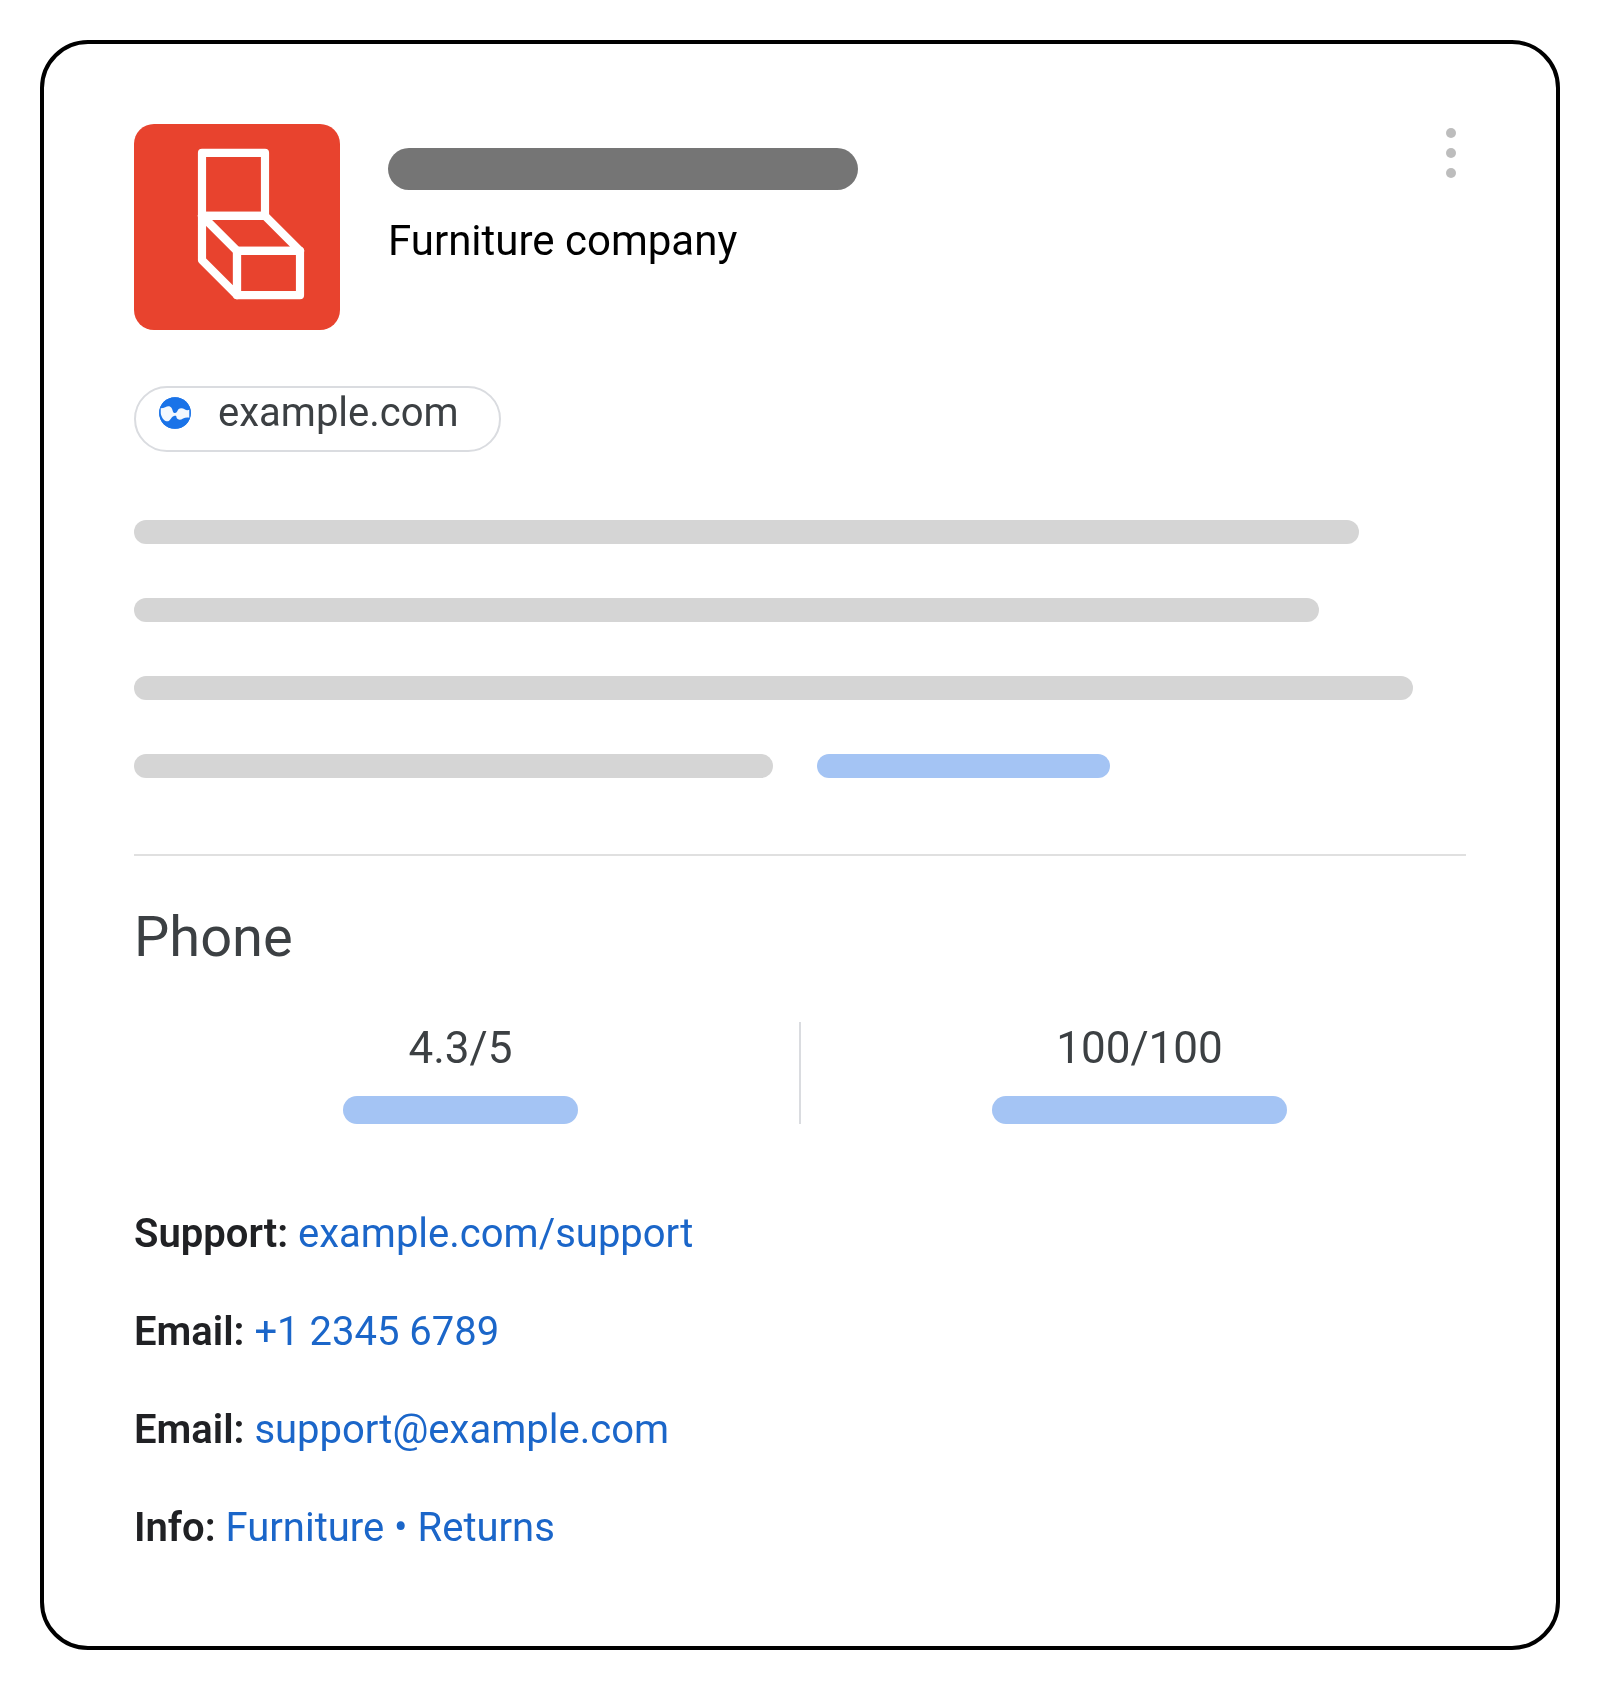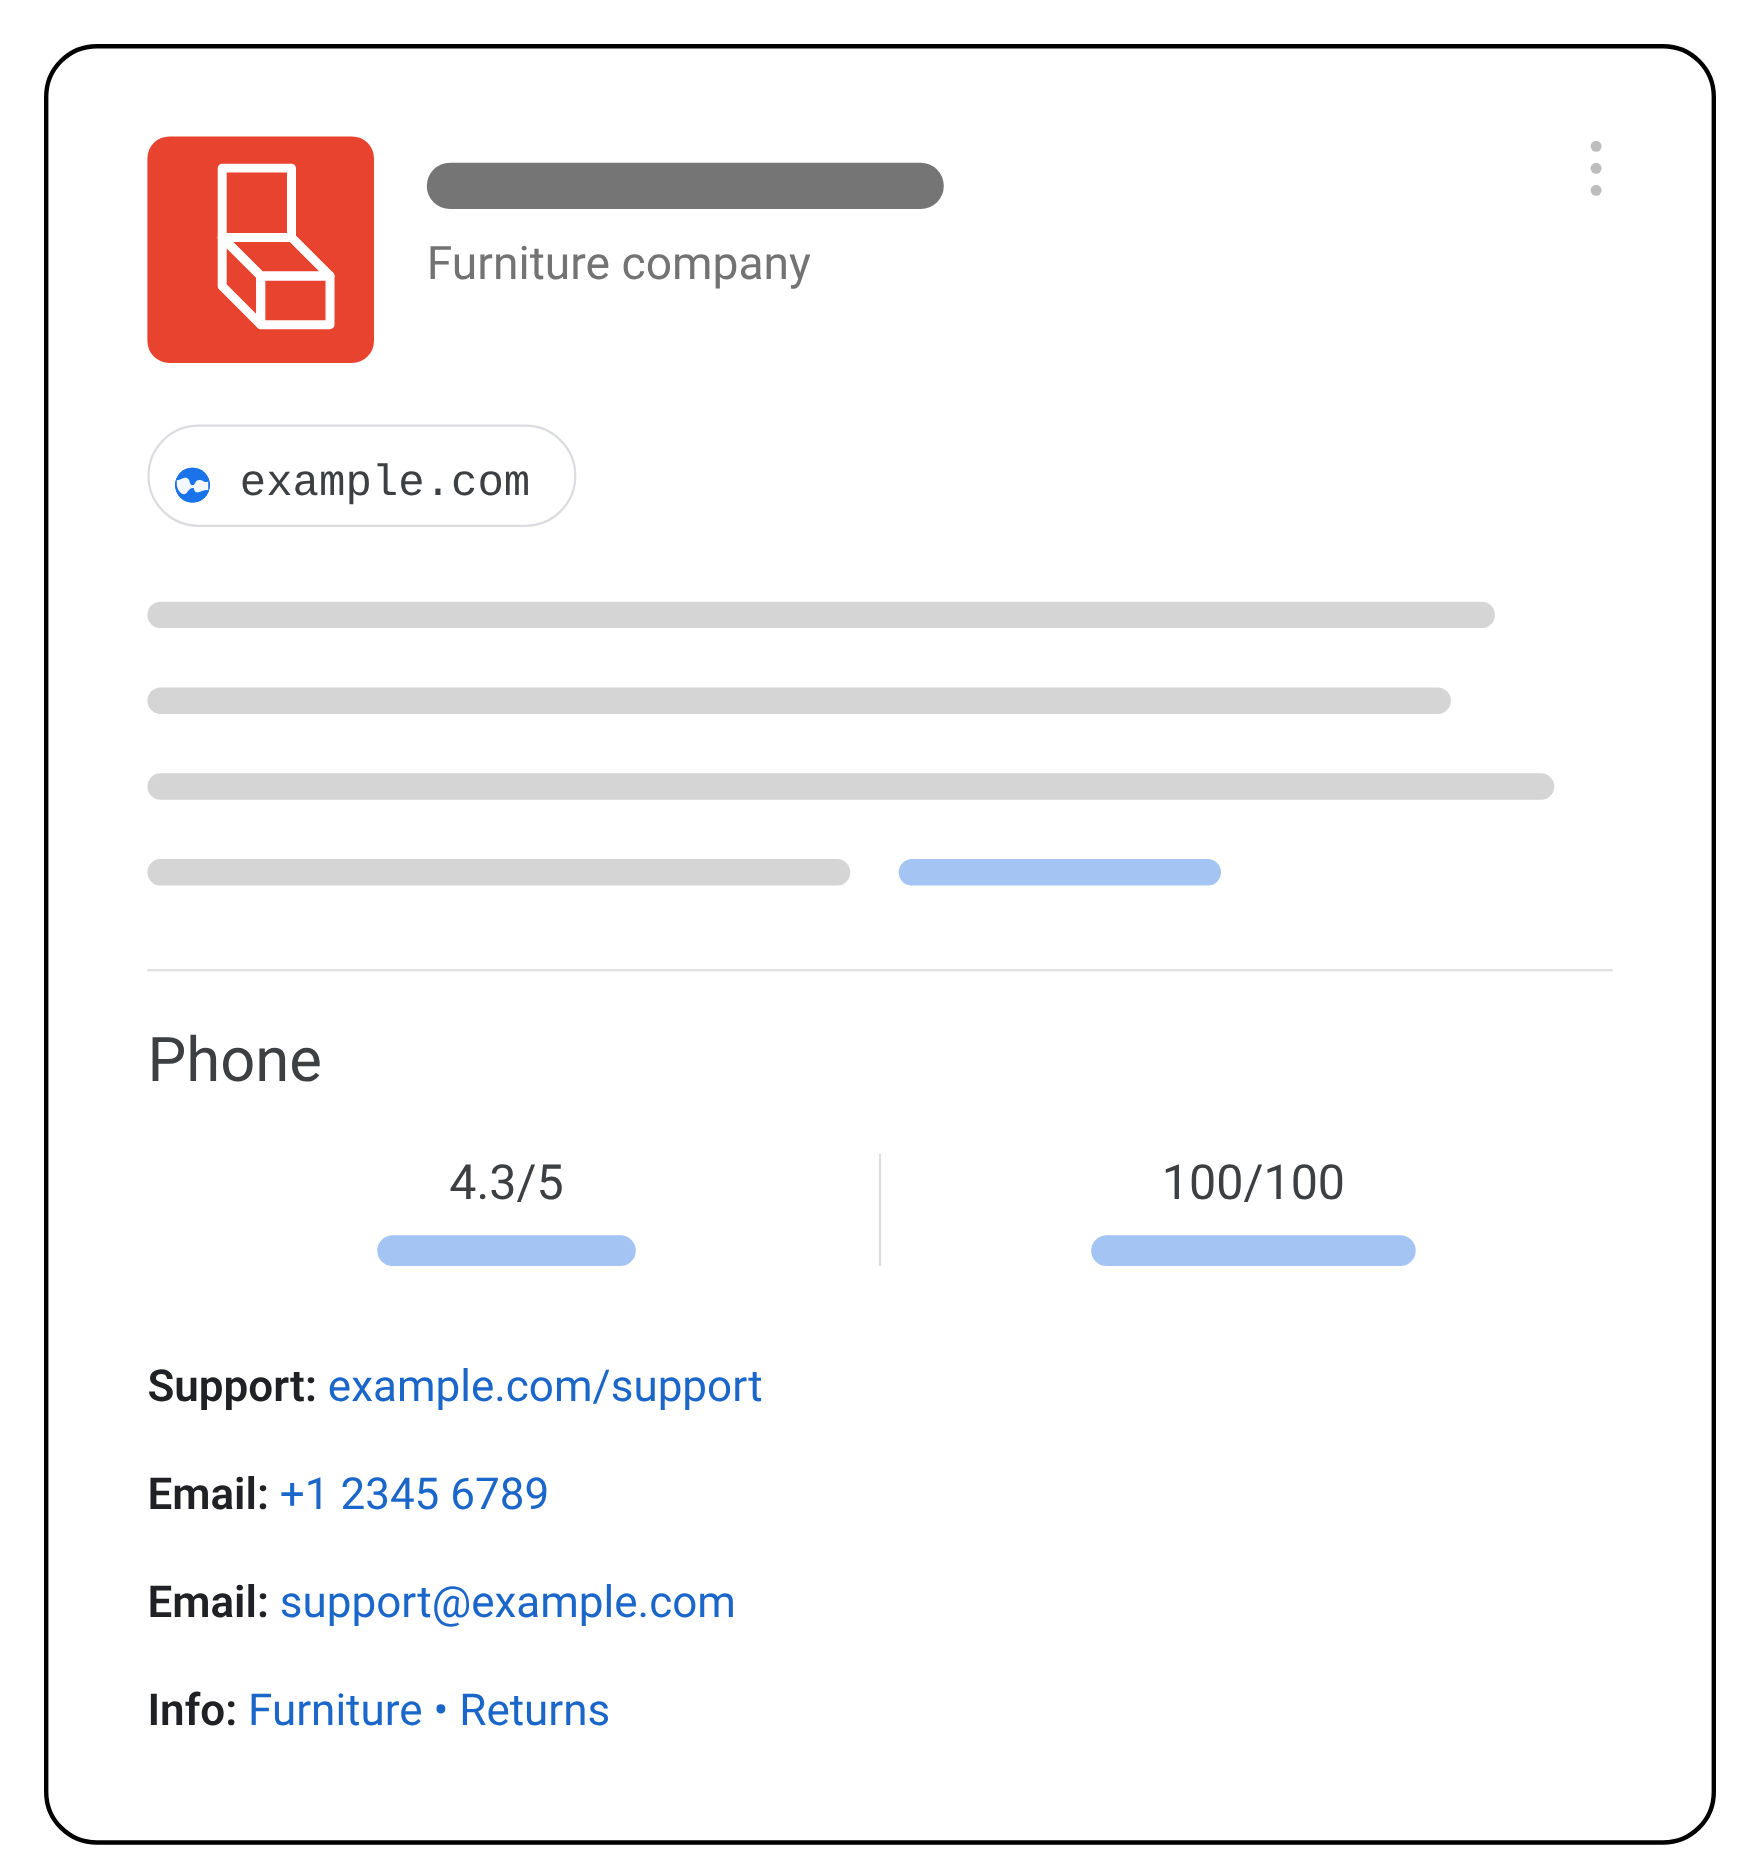--- a/index.html
+++ b/index.html
@@ -41,21 +41,21 @@
       gap: 26px;
     }
     .name-placeholder {
       width: 470px;
       height: 42px;
       background: #757575;
       border-radius: 21px;
     }
     .subtitle {
       font-size: 42px;
-      color: #737373;
+      color: #000000;
       font-weight: 400;
     }
     .more-menu {
       position: absolute;
       right: 0px;
       top: -6px;
       display: flex;
       flex-direction: column;
       gap: 10px;
       padding: 10px;
@@ -67,23 +67,22 @@
       border-radius: 50%;
       background: #bdbdbd;
     }
     .website-chip {
       margin-top: 56px;
       display: inline-flex;
       align-items: center;
       gap: 24px;
       border: 2px solid #dadce0;
       border-radius: 999px;
-      padding: 30px 40px 14px 20px;
+      padding: 1px 40px 14px 20px;
       cursor: pointer;
-      font-family: Liberation Mono, monospace;
     }
     .globe-icon {
       width: 38px;
       height: 38px;
     }
     .website-label {
       font-size: 40px;
       color: #3c4043;
       font-weight: 400;
     }

